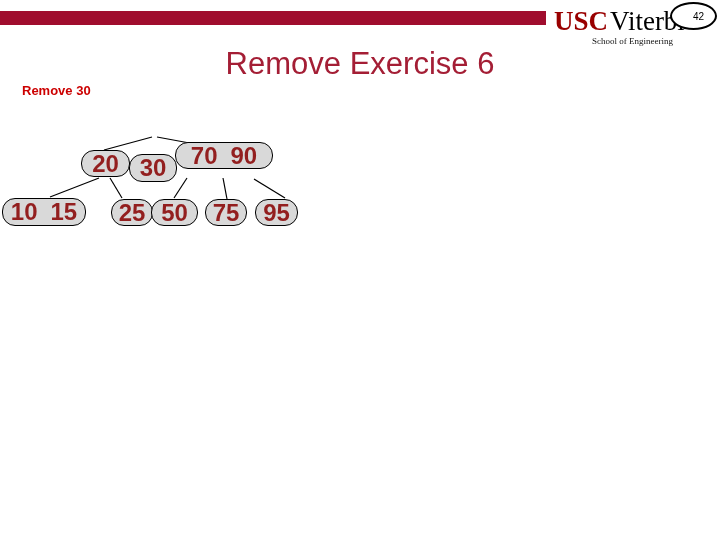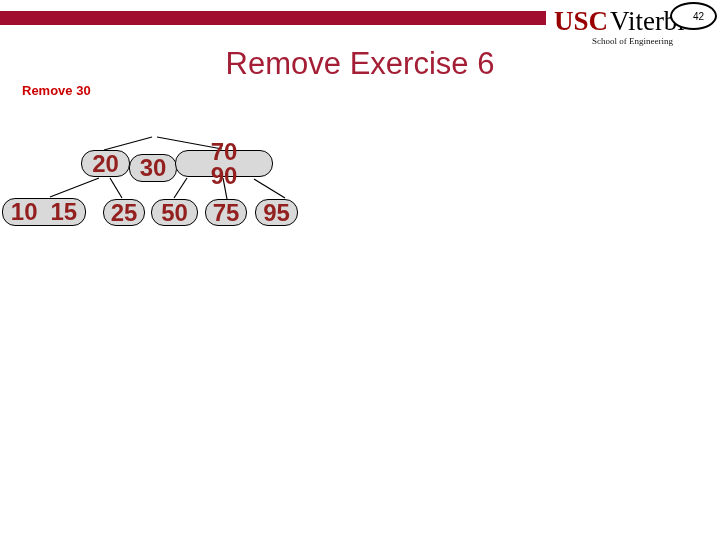--- a/index.html
+++ b/index.html
@@ -76,29 +76,29 @@
       <line x1="254" y1="179" x2="285" y2="198" stroke="#000000" stroke-width="1.2"></line>
     </svg>
 
   <div id="tree-nodes-layer">
       <div class="tree-node" style="left: 129px; top: 108px; width: 48px; height: 28px; margin-top: 46px;">
         <span class="key">30</span>
       </div>
       <div class="tree-node" style="left: 81px; top: 150px; width: 49px; height: 27px;">
         <span class="key">20</span>
       </div>
-      <div class="tree-node" style="left: 175px; top: 150px; width: 98px; height: 27px; flex-direction: column;">
+      <div class="tree-node" style="left: 175px; top: 142px; width: 98px; height: 27px;">
         <span class="key">70</span>
         <span class="key">90</span>
       </div>
       <div class="tree-node" style="left: 2px; top: 198px; width: 84px; height: 28px;">
         <span class="key">10</span>
         <span class="key">15</span>
       </div>
-      <div class="tree-node" style="left: 103px; top: 199px; width: 42px; height: 27px;">
+      <div class="tree-node" style="left: 111px; top: 199px; width: 42px; height: 27px;">
         <span class="key">25</span>
       </div>
       <div class="tree-node" style="left: 151px; top: 199px; width: 47px; height: 27px; justify-content: center;">
         <span class="key">50</span>
       </div>
       <div class="tree-node" style="left: 205px; top: 199px; width: 42px; height: 27px;">
         <span class="key">75</span>
       </div>
       <div class="tree-node" style="left: 255px; top: 199px; width: 43px; height: 27px;">
         <span class="key">95</span>

